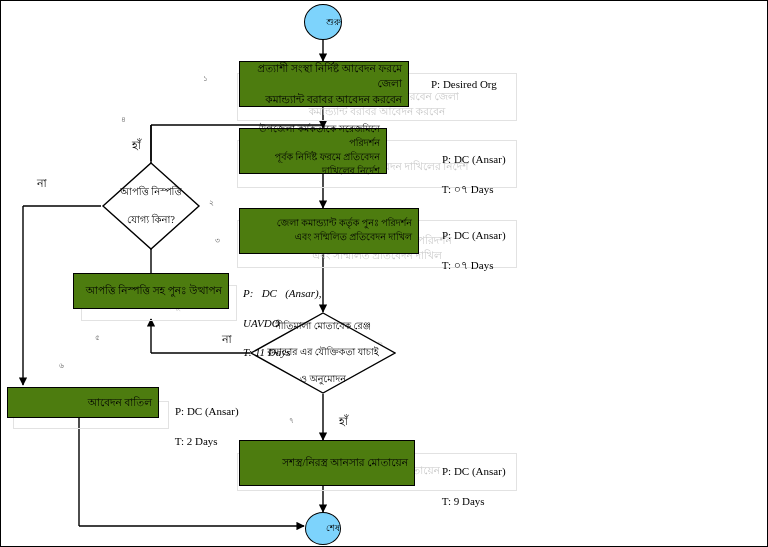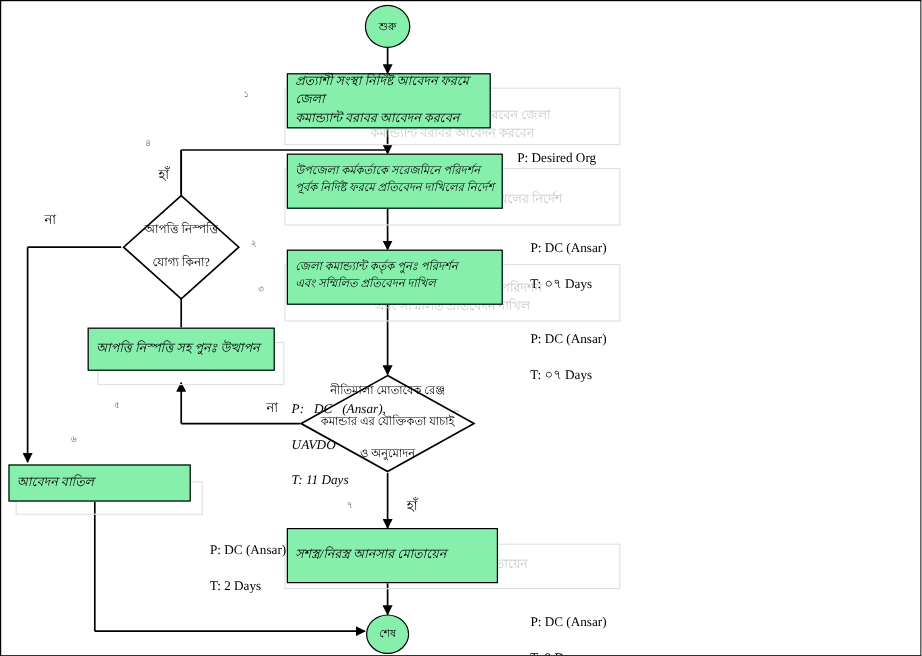--- a/index.html
+++ b/index.html
@@ -26,27 +26,26 @@
     width: 768px;
     height: 547px;
   }
   
   .node {
     position: absolute;
     box-sizing: border-box;
   }
   .proc {
     border: 1.4px solid #000;
-    background: #86efac;
+    background: #4d7c0f;
     display: flex;
     align-items: center;
     justify-content: center;
-    text-align: left;
+    text-align: right;
     line-height: 1.45;
-    font-style: italic;
   }
   .proc .txt {
     display: block;
     width: 100%;
     padding: 0 6px;
     font-size: 10.5px;
     color: #000;
   }
   
   .ghost {
@@ -60,24 +59,24 @@
   }
   .ghost-box {
     position: absolute;
     border: 1px solid #e2e2e2;
     box-sizing: border-box;
     pointer-events: none;
   }
   .term {
     border: 1.4px solid #000;
     border-radius: 50%;
-    background: #86efac;
+    background: #7dd3fc;
     display: flex;
     align-items: center;
-    justify-content: center;
+    justify-content: flex-end;
     font-size: 9px;
   }
   .diamond-wrap {
     position: absolute;
   }
   .diamond-shape {
     position: absolute;
     left: 0; top: 0;
     width: 100%; height: 100%;
   }
@@ -95,21 +94,20 @@
   }
   .diamond-label span { display: block; padding: 0 4px; }
   
   .anno {
     position: absolute;
     font-size: 11px;
     color: #000;
     line-height: 1.35;
     white-space: pre;
     font-family: "Liberation Serif", "DejaVu Serif", serif;
-    margin-top: 48px;
   }
   .edge-label {
     position: absolute;
     font-size: 11px;
     color: #000;
   }
   .step-num {
     position: absolute;
     font-size: 7.5px;
     color: #555;
@@ -181,21 +179,21 @@
     <span>শুরু</span>
   </div>
 
   <div class="node proc" style="left:238px; top:60px; width:170px; height:46px;">
     <span class="txt">
       <span>প্রত্যাশী সংস্থা নির্দিষ্ট আবেদন ফরমে জেলা</span><br>
       <span>কমান্ড্যান্ট বরাবর আবেদন করবেন</span>
     </span>
   </div>
 
-  <div class="node proc" style="left:238px; top:127px; width:180px; height:46px;">
+  <div class="node proc" style="left:238px; top:127px; width:148px; height:46px;">
     <span class="txt" style="font-size:9.5px;">
       <span>উপজেলা কর্মকর্তাকে সরেজমিনে পরিদর্শন</span><br>
       <span>পূর্বক নির্দিষ্ট ফরমে প্রতিবেদন দাখিলের নির্দেশ</span>
     </span>
   </div>
 
   <div class="node proc" style="left:238px; top:207px; width:180px; height:46px;">
     <span class="txt" style="font-size:9.5px;">
       <span>জেলা কমান্ড্যান্ট কর্তৃক পুনঃ পরিদর্শন</span><br>
       <span>এবং সম্মিলিত প্রতিবেদন দাখিল</span>

